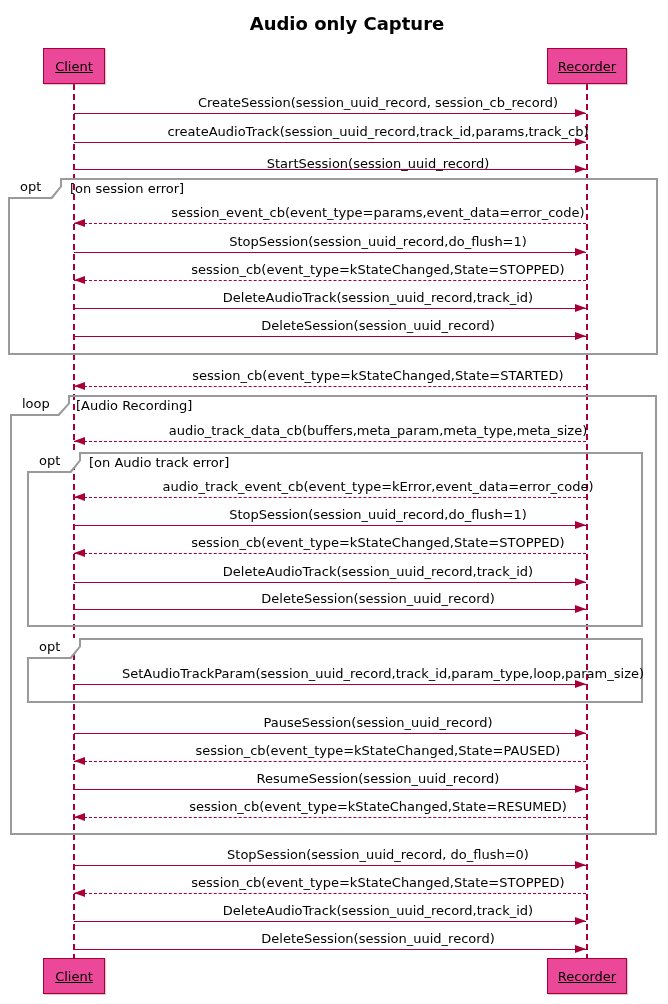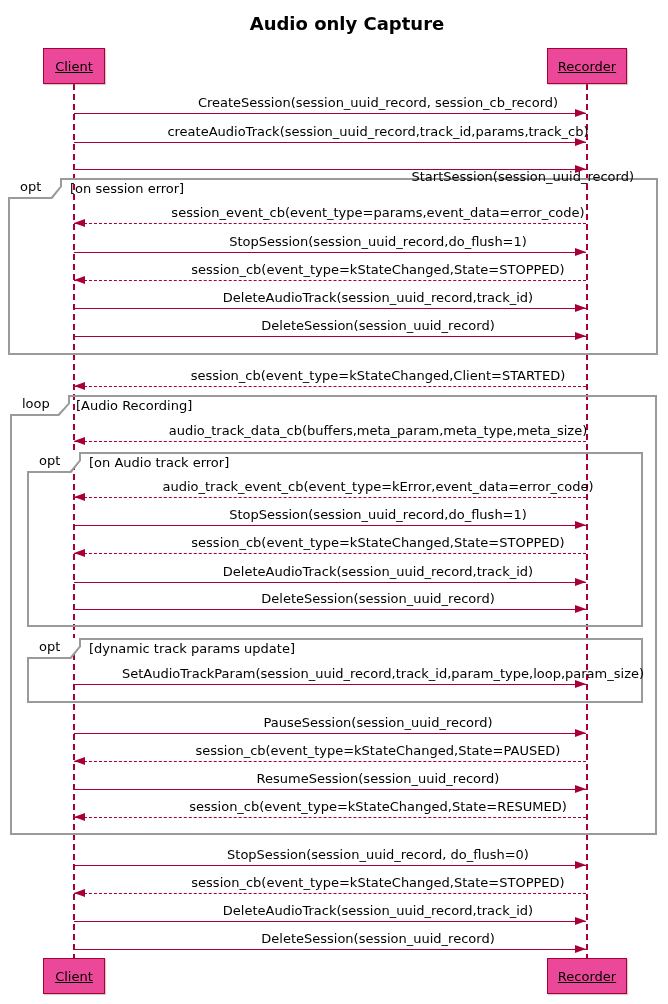--- a/index.html
+++ b/index.html
@@ -97,49 +97,48 @@
         <div class="pent-in"></div>
         <div class="keyword">opt</div>
       </div>
     <div class="condition">[on Audio track error]</div>
   </div>
   <div class="frame frame-3">
     <div class="pent opt">
         <div class="pent-in"></div>
         <div class="keyword">opt</div>
       </div>
-    <div class="condition">[dynamic track params update]</div>
   </div>
 
   <div id="messages">
       <div class="msg-label" style="top: 95px;">CreateSession(session_uuid_record, session_cb_record)</div>
       <div class="msg-line solid" style="top: 113px;"></div>
       <div class="arrowhead right" style="top: 109px;"></div>
       <div class="msg-label" style="top: 124px;">createAudioTrack(session_uuid_record,track_id,params,track_cb)</div>
       <div class="msg-line solid" style="top: 142px;"></div>
       <div class="arrowhead right" style="top: 138px;"></div>
-      <div class="msg-label" style="top: 169px; text-align: right;">StartSession(session_uuid_record)</div>
+      <div class="msg-label" style="top: 156px;">StartSession(session_uuid_record)</div>
       <div class="msg-line solid" style="top: 169px;"></div>
       <div class="arrowhead right" style="top: 165px;"></div>
       <div class="msg-label" style="top: 205px;">session_event_cb(event_type=params,event_data=error_code)</div>
       <div class="msg-line dashed" style="top: 223px;"></div>
       <div class="arrowhead left" style="top: 219px;"></div>
       <div class="msg-label" style="top: 234px;">StopSession(session_uuid_record,do_flush=1)</div>
       <div class="msg-line solid" style="top: 252px;"></div>
       <div class="arrowhead right" style="top: 248px;"></div>
       <div class="msg-label" style="top: 262px;">session_cb(event_type=kStateChanged,State=STOPPED)</div>
       <div class="msg-line dashed" style="top: 280px;"></div>
       <div class="arrowhead left" style="top: 276px;"></div>
       <div class="msg-label" style="top: 290px;">DeleteAudioTrack(session_uuid_record,track_id)</div>
       <div class="msg-line solid" style="top: 308px;"></div>
       <div class="arrowhead right" style="top: 304px;"></div>
       <div class="msg-label" style="top: 318px;">DeleteSession(session_uuid_record)</div>
       <div class="msg-line solid" style="top: 336px;"></div>
       <div class="arrowhead right" style="top: 332px;"></div>
-      <div class="msg-label" style="top: 368px;">session_cb(event_type=kStateChanged,Client=STARTED)</div>
+      <div class="msg-label" style="top: 368px;">session_cb(event_type=kStateChanged,State=STARTED)</div>
       <div class="msg-line dashed" style="top: 386px;"></div>
       <div class="arrowhead left" style="top: 382px;"></div>
       <div class="msg-label" style="top: 423px;">audio_track_data_cb(buffers,meta_param,meta_type,meta_size)</div>
       <div class="msg-line dashed" style="top: 441px;"></div>
       <div class="arrowhead left" style="top: 437px;"></div>
       <div class="msg-label" style="top: 479px;">audio_track_event_cb(event_type=kError,event_data=error_code)</div>
       <div class="msg-line dashed" style="top: 497px;"></div>
       <div class="arrowhead left" style="top: 493px;"></div>
       <div class="msg-label" style="top: 507px;">StopSession(session_uuid_record,do_flush=1)</div>
       <div class="msg-line solid" style="top: 525px;"></div>

